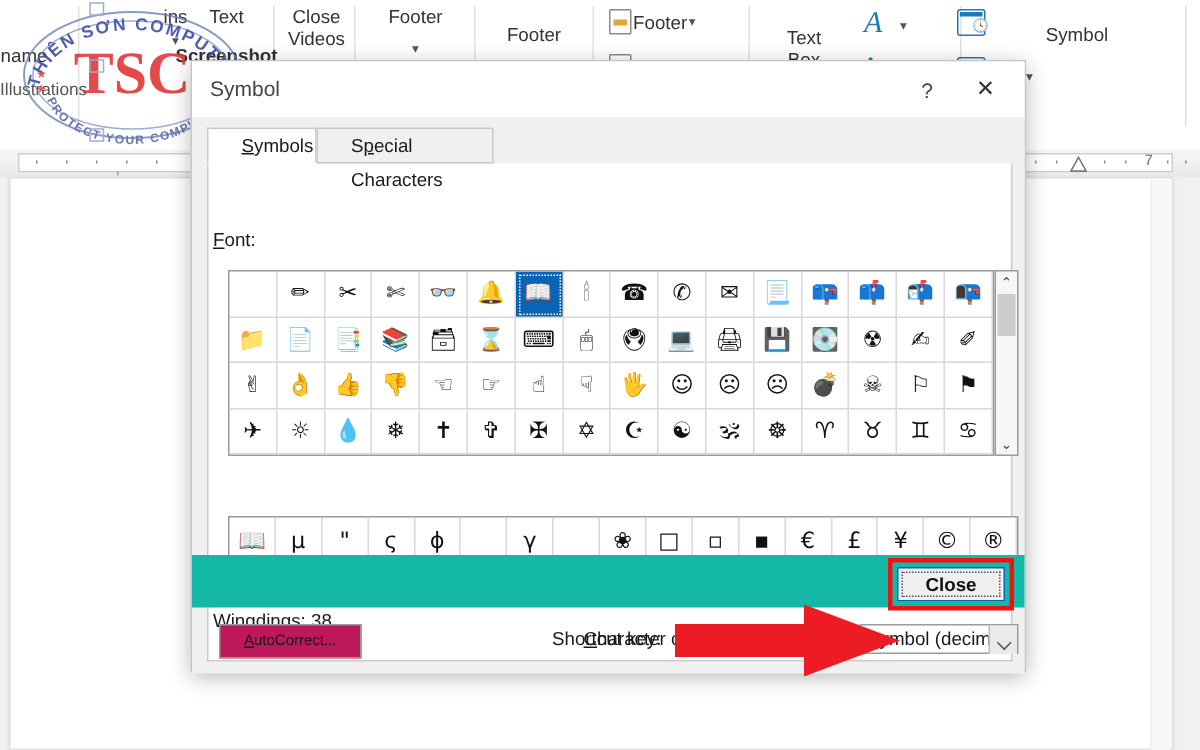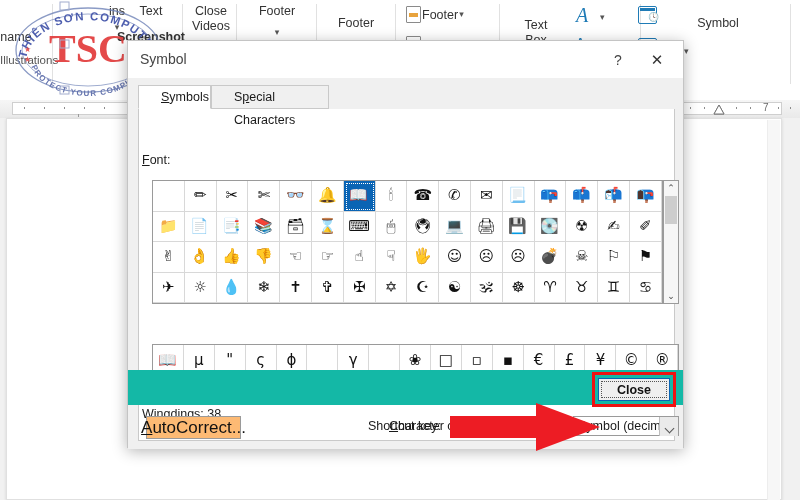--- a/index.html
+++ b/index.html
@@ -96,21 +96,21 @@
   .recent-wrap{position:absolute;left:13px;top:235px;width:527px;height:33px;border:1px solid #9a9a9a;background:#fff;box-sizing:border-box;overflow:hidden;}
   .rgrid{display:grid;grid-template-columns:repeat(17,30.9px);grid-auto-rows:31px;}
   .rcell{border-right:1px solid #d8d8d8;display:flex;align-items:center;justify-content:center;
     font-family:"DejaVu Sans",sans-serif;font-size:15px;color:#111;box-sizing:border-box;overflow:hidden;line-height:1;}
 
   .code-box{position:absolute;left:345px;top:307px;width:54px;height:20px;border:1px solid #9a9a9a;background:#fff;box-sizing:border-box;}
   .code-box .v{position:absolute;left:4px;top:2px;font-size:12.5px;}
   .from-combo{position:absolute;left:434px;top:307px;width:106px;height:20px;border:1px solid #9a9a9a;background:#fff;box-sizing:border-box;}
   .from-combo .val{position:absolute;left:4px;top:2px;font-size:12.5px;white-space:nowrap;overflow:hidden;width:84px;}
 
-  .btn{position:absolute;height:23px;border:1px solid #9a9a9a;background:#fdba74;font-size:17px;color:#111;
+  .btn{position:absolute;height:23px;border:1px solid #9a9a9a;background:#be185d;font-size:10px;color:#111;
     display:flex;align-items:center;justify-content:center;box-sizing:border-box;}
   .dlg-footer{position:absolute;left:0;top:329px;width:100%;height:35px;background:#14b8a6;font-weight:bold;}
 
   .close-btn{position:absolute;right:13px;top:8px;width:72px;height:23px;border:1px solid #0a64b4;background:#efefef;
     font-size:12.5px;color:#111;display:flex;align-items:center;justify-content:center;box-sizing:border-box;
     outline:1px dotted #555;outline-offset:-4px;}
   .close-hl{position:absolute;right:7px;top:2px;width:84px;height:35px;border:3px solid #ef1212;box-sizing:border-box;}
 
   
   #red-arrow{position:absolute;left:450px;top:403px;width:150px;height:48px;}

